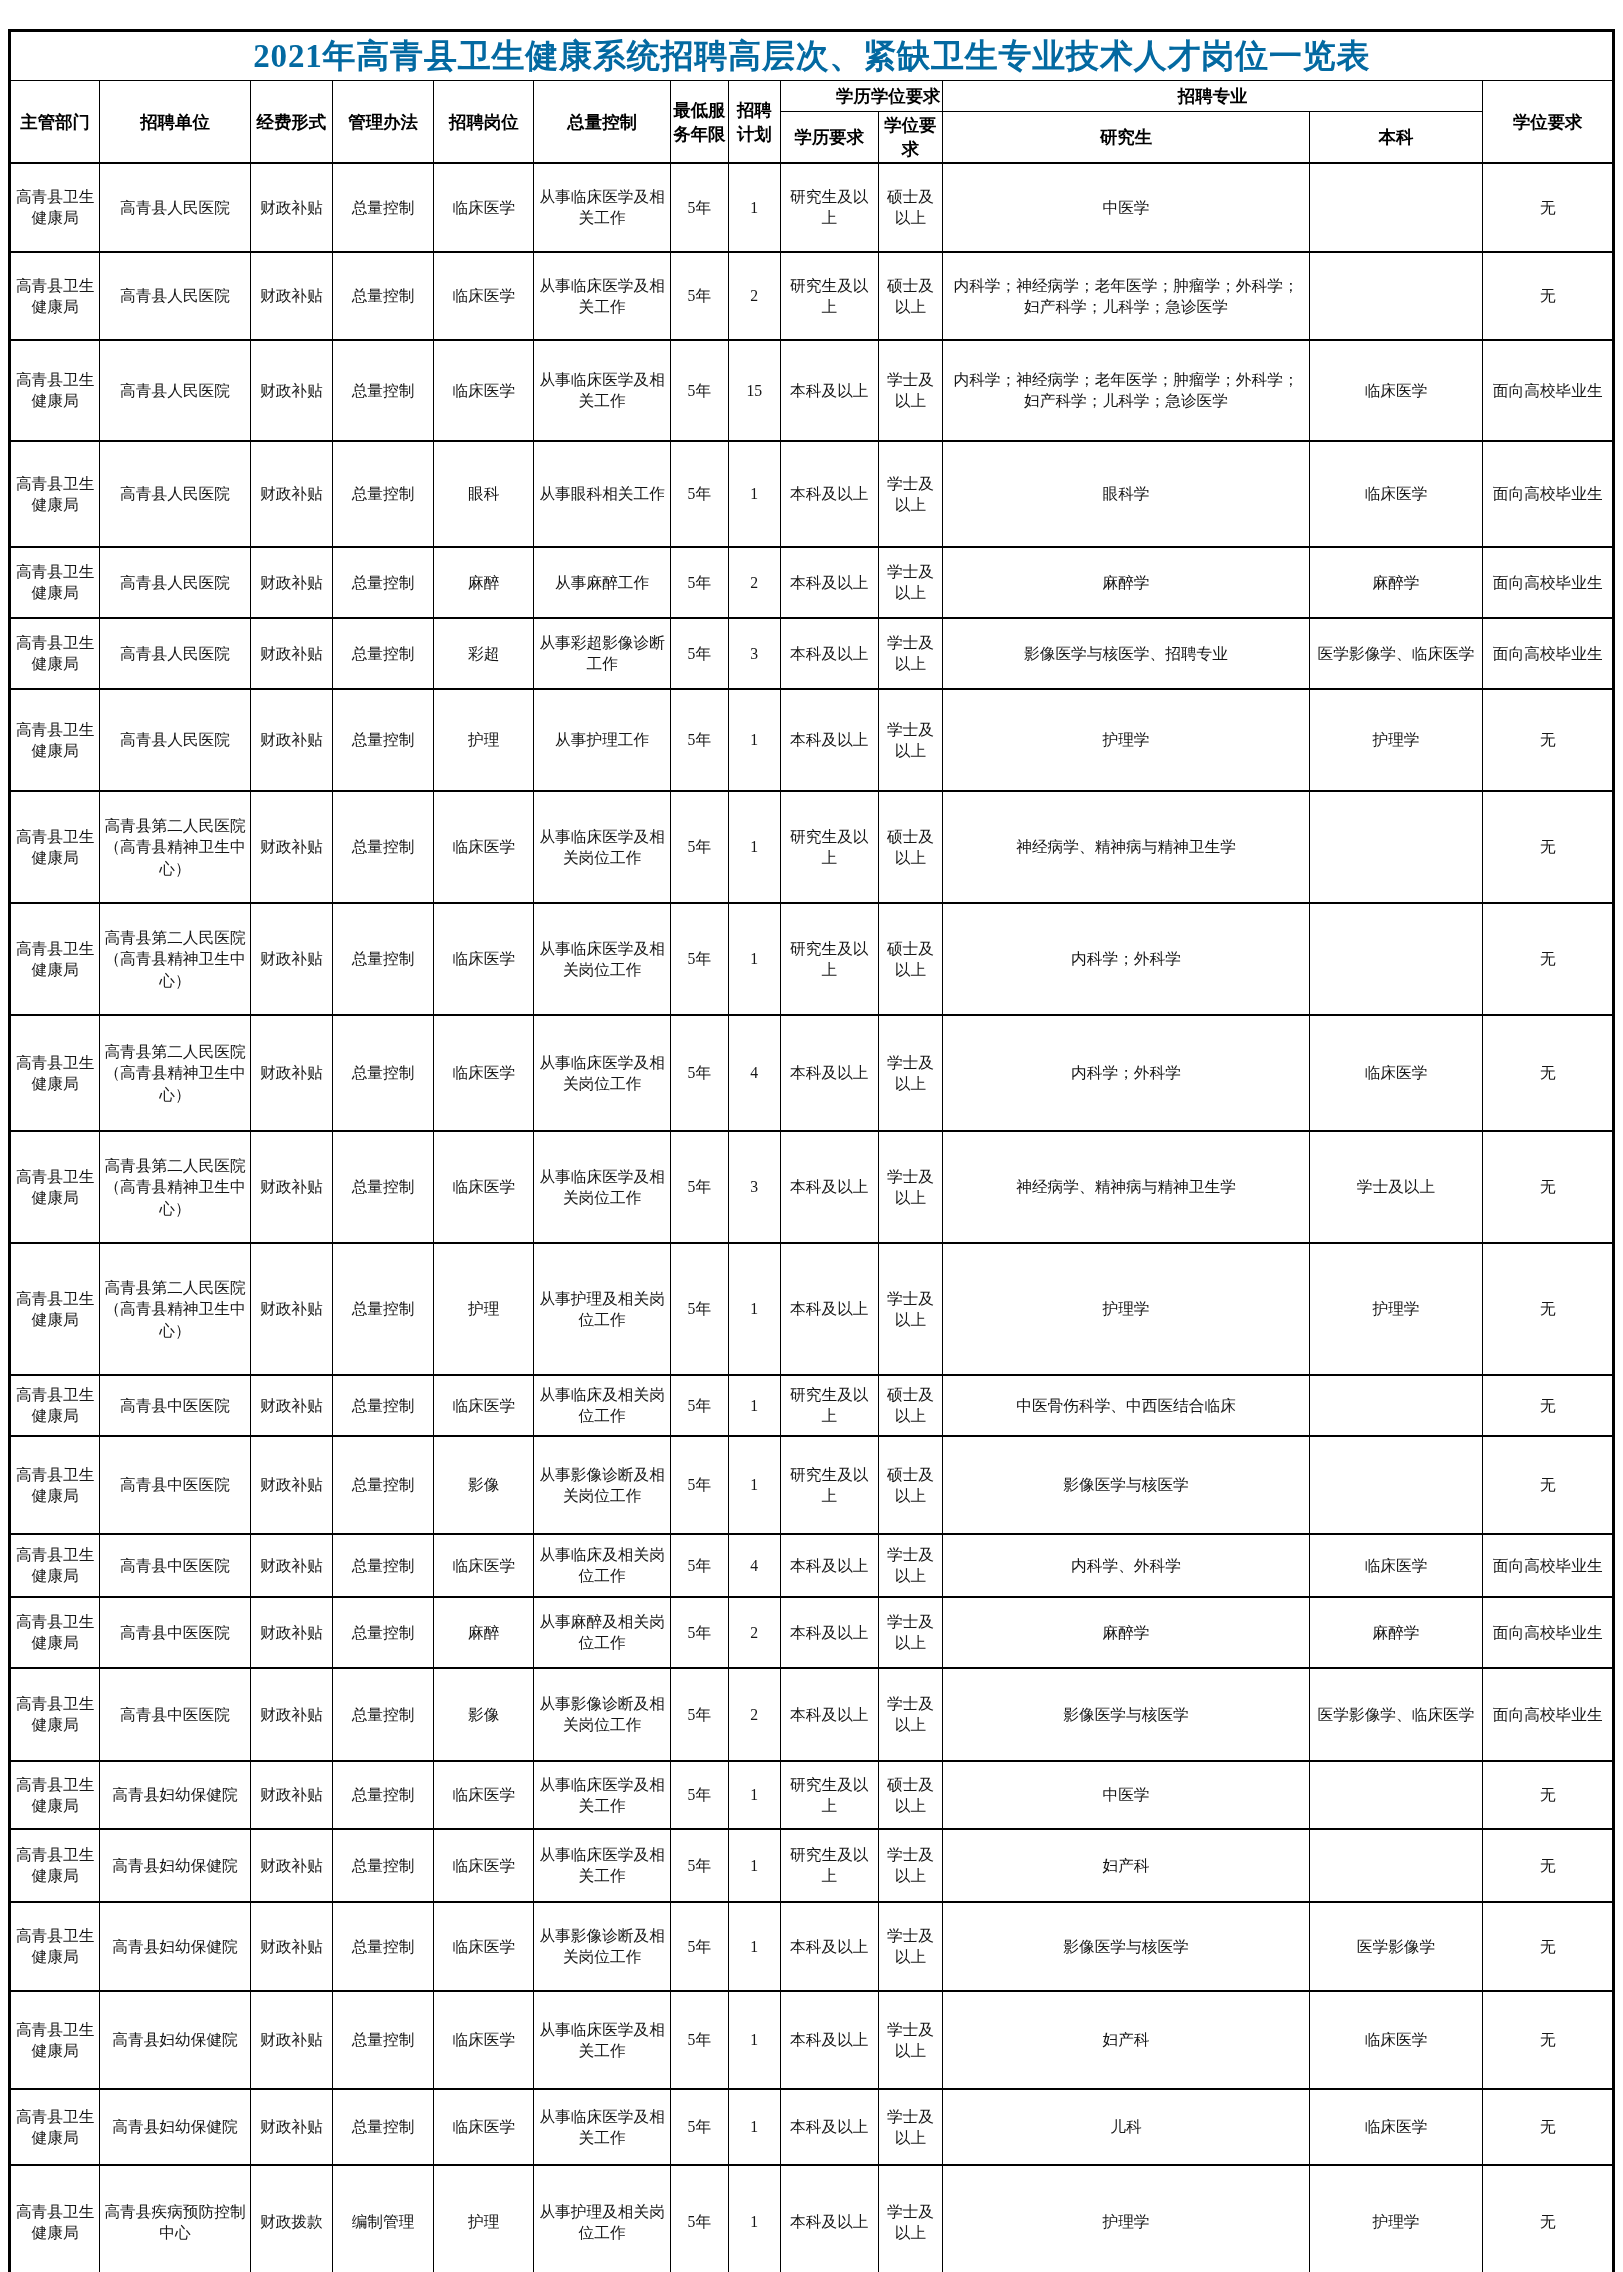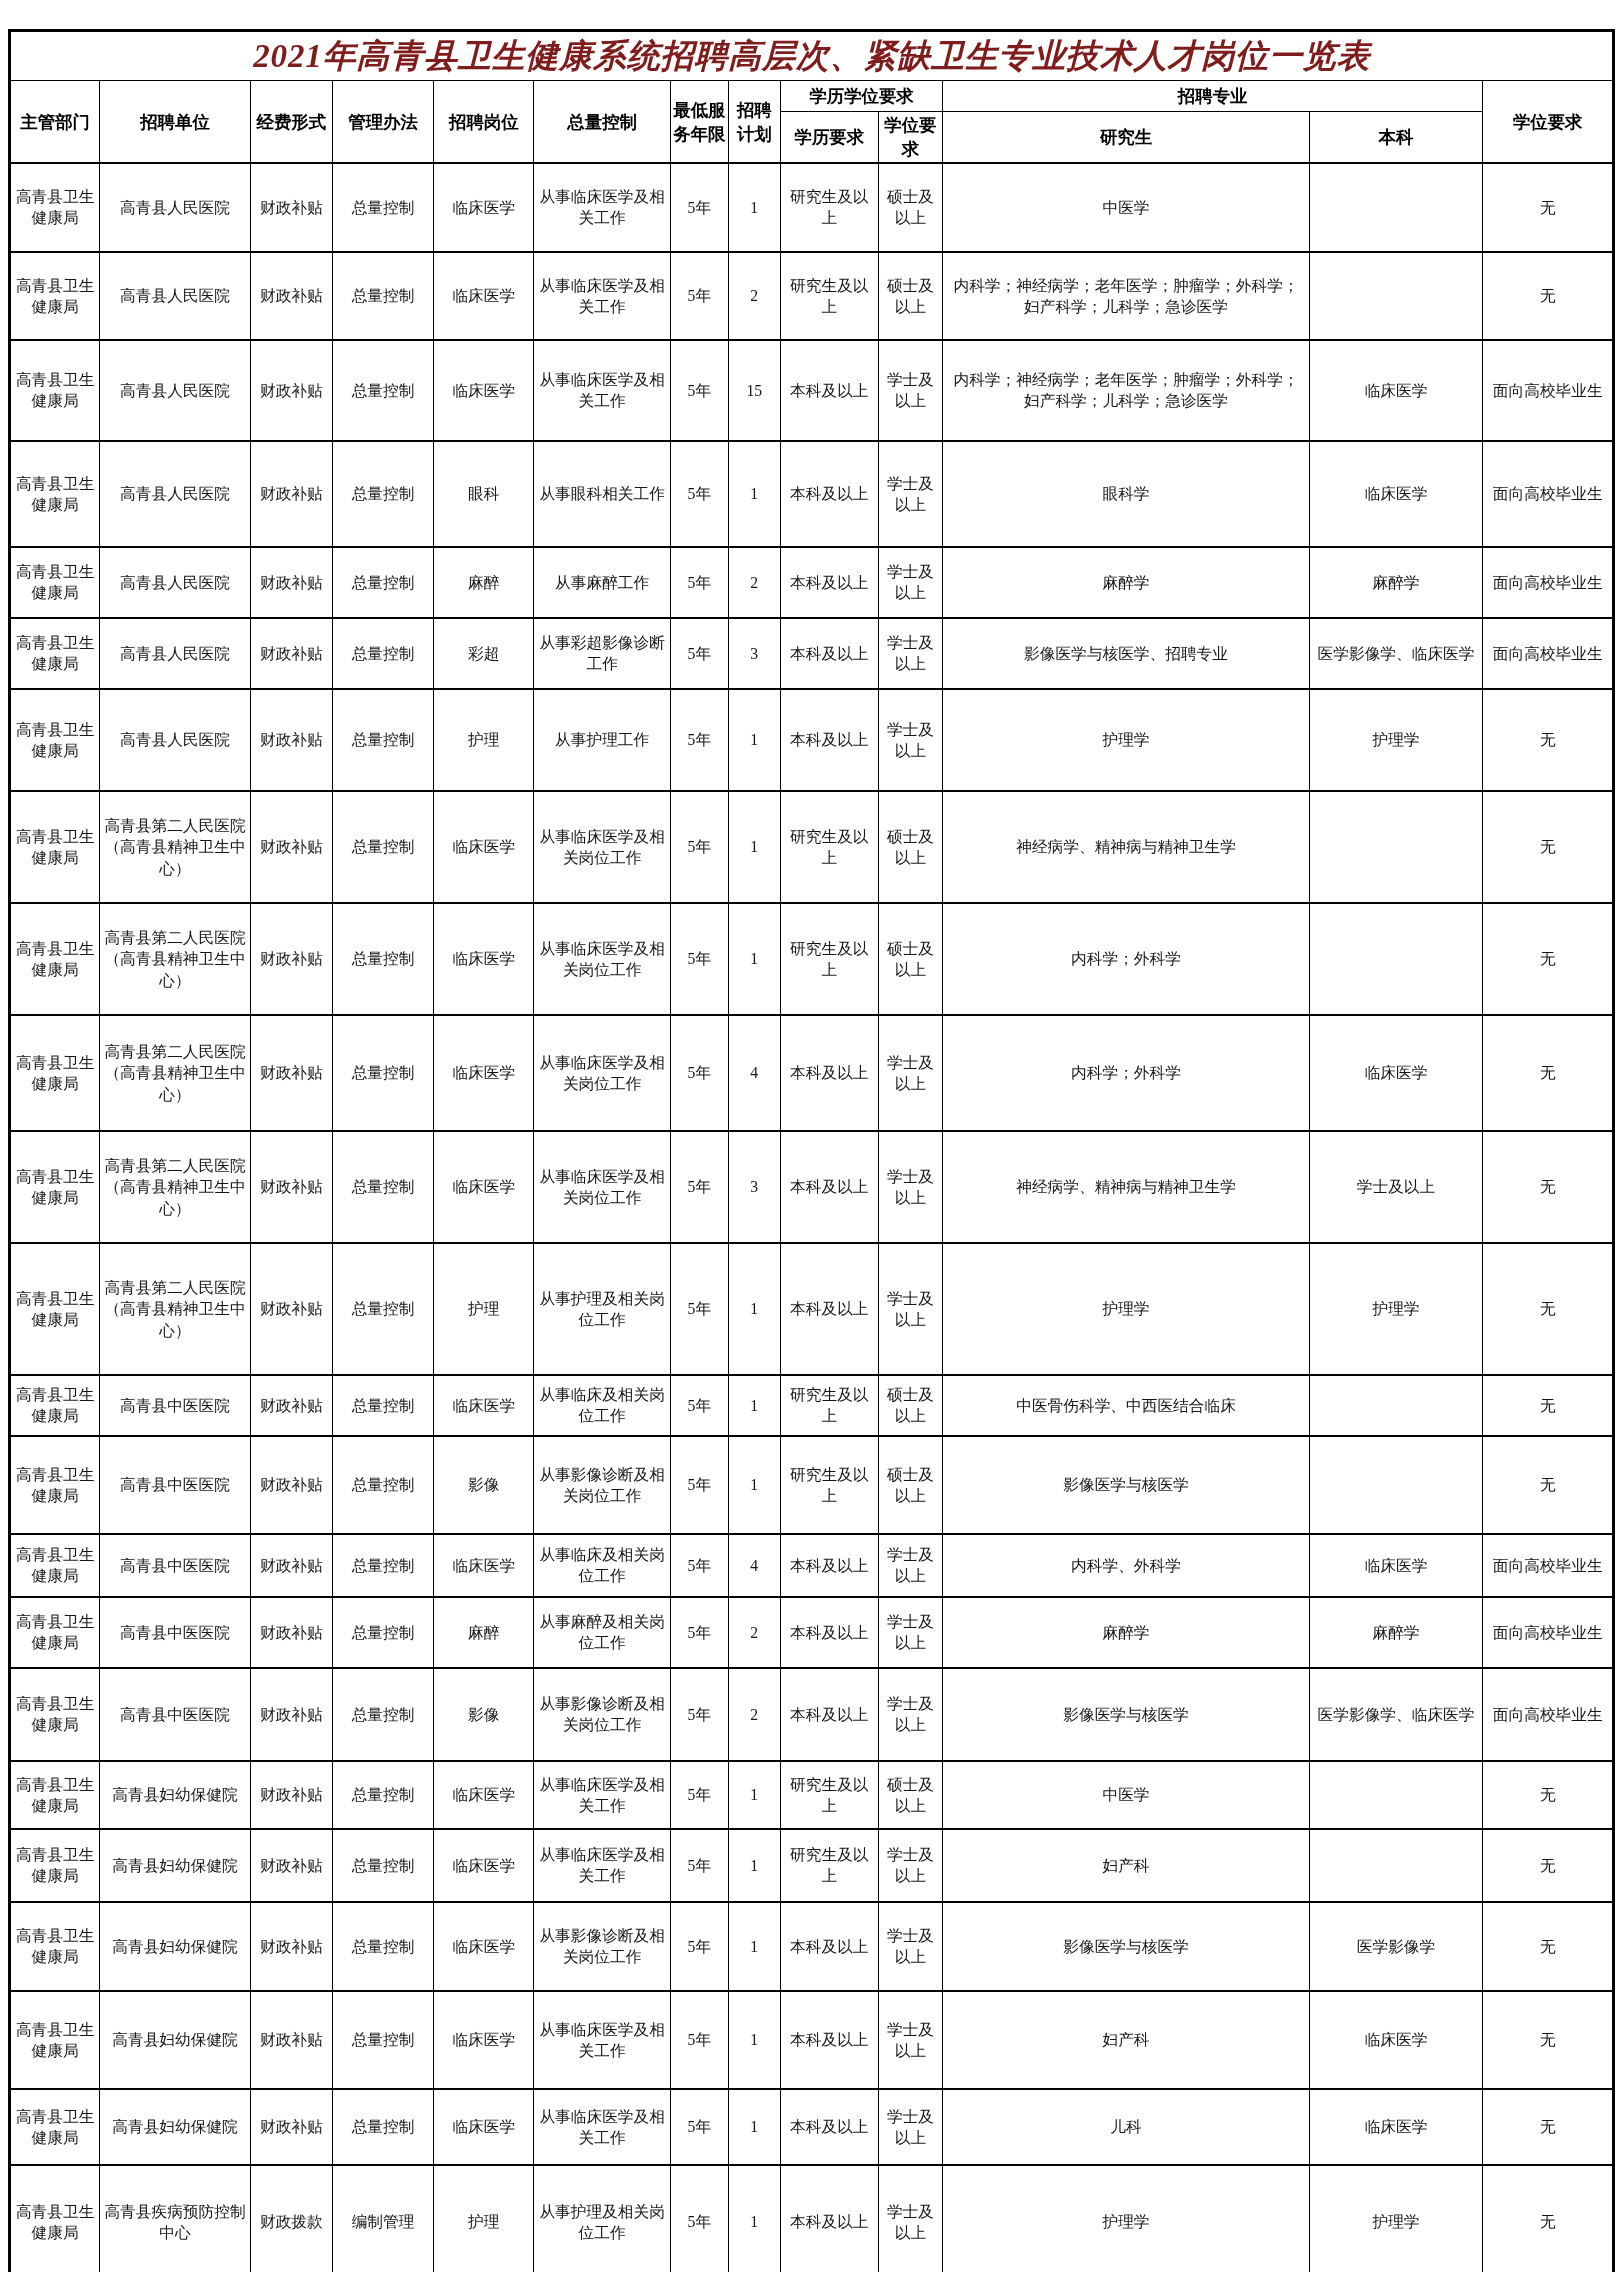--- a/index.html
+++ b/index.html
@@ -24,22 +24,21 @@
     overflow:hidden;
     line-break:anywhere;
     word-break:break-all;
   }
   .title-cell{
     border:1.7px solid #000;
     height:43px;
     font-size:33px;
     font-weight:bold;
     letter-spacing:0.8px;
-    color:#7f1d1d;
-    font-style:italic;
+    color:#0369a1;
   }
   thead th{
     border:1.7px solid #000;
     font-size:17.4px;
     font-weight:bold;
     color:#000;
     padding:0.8px 1.7px;
   }
   thead tr.hrow1{height:31px;}
   thead tr.hrow2{height:45px;}
@@ -78,21 +77,21 @@
       </tr>
       <tr class="hrow1">
         <th rowspan="2">主管部门</th>
         <th rowspan="2">招聘单位</th>
         <th rowspan="2">经费形式</th>
         <th rowspan="2">管理办法</th>
         <th rowspan="2">招聘岗位</th>
         <th rowspan="2">总量控制</th>
         <th rowspan="2">最低服务年限</th>
         <th rowspan="2">招聘计划</th>
-        <th colspan="2" style="text-align:center;margin-top:8px;">学历学位要求</th>
+        <th colspan="2" style="text-align:right;margin-top:8px;">学历学位要求</th>
         <th colspan="2">招聘专业</th>
         <th rowspan="2">学位要求</th>
       </tr>
       <tr class="hrow2">
         <th>学历要求</th>
         <th>学位要求</th>
         <th>研究生</th>
         <th>本科</th>
       </tr>
     </thead>

